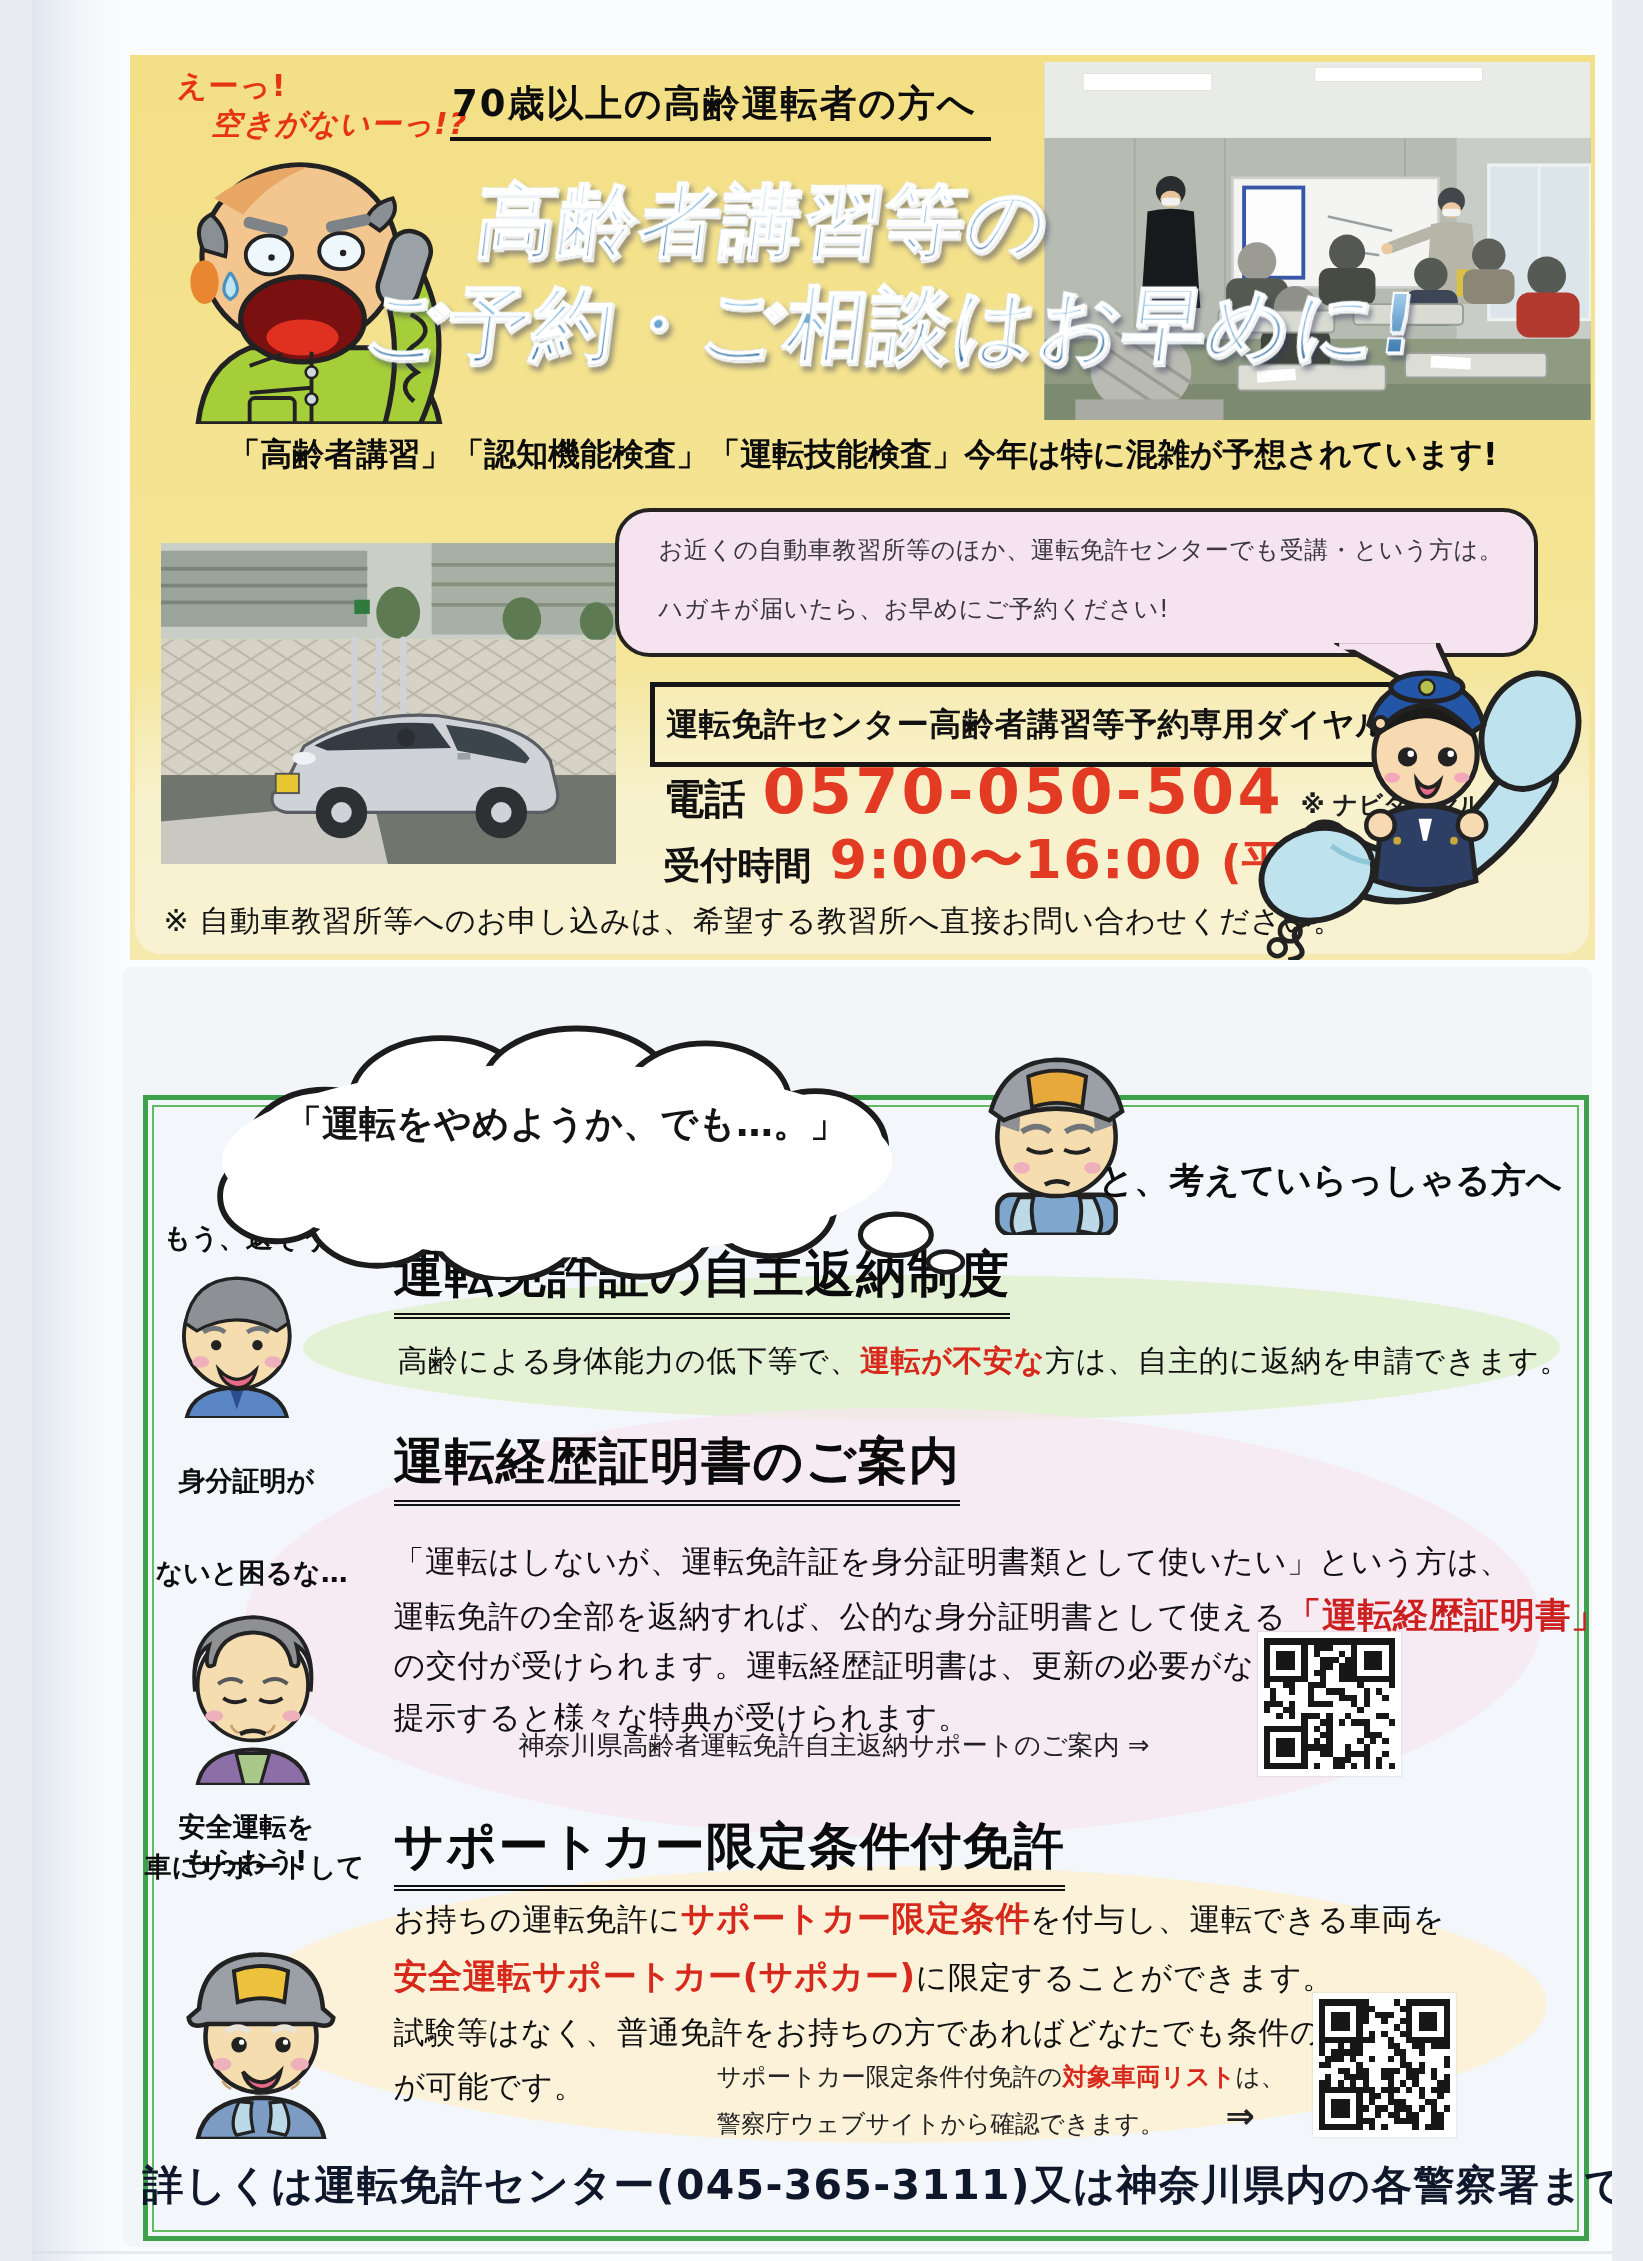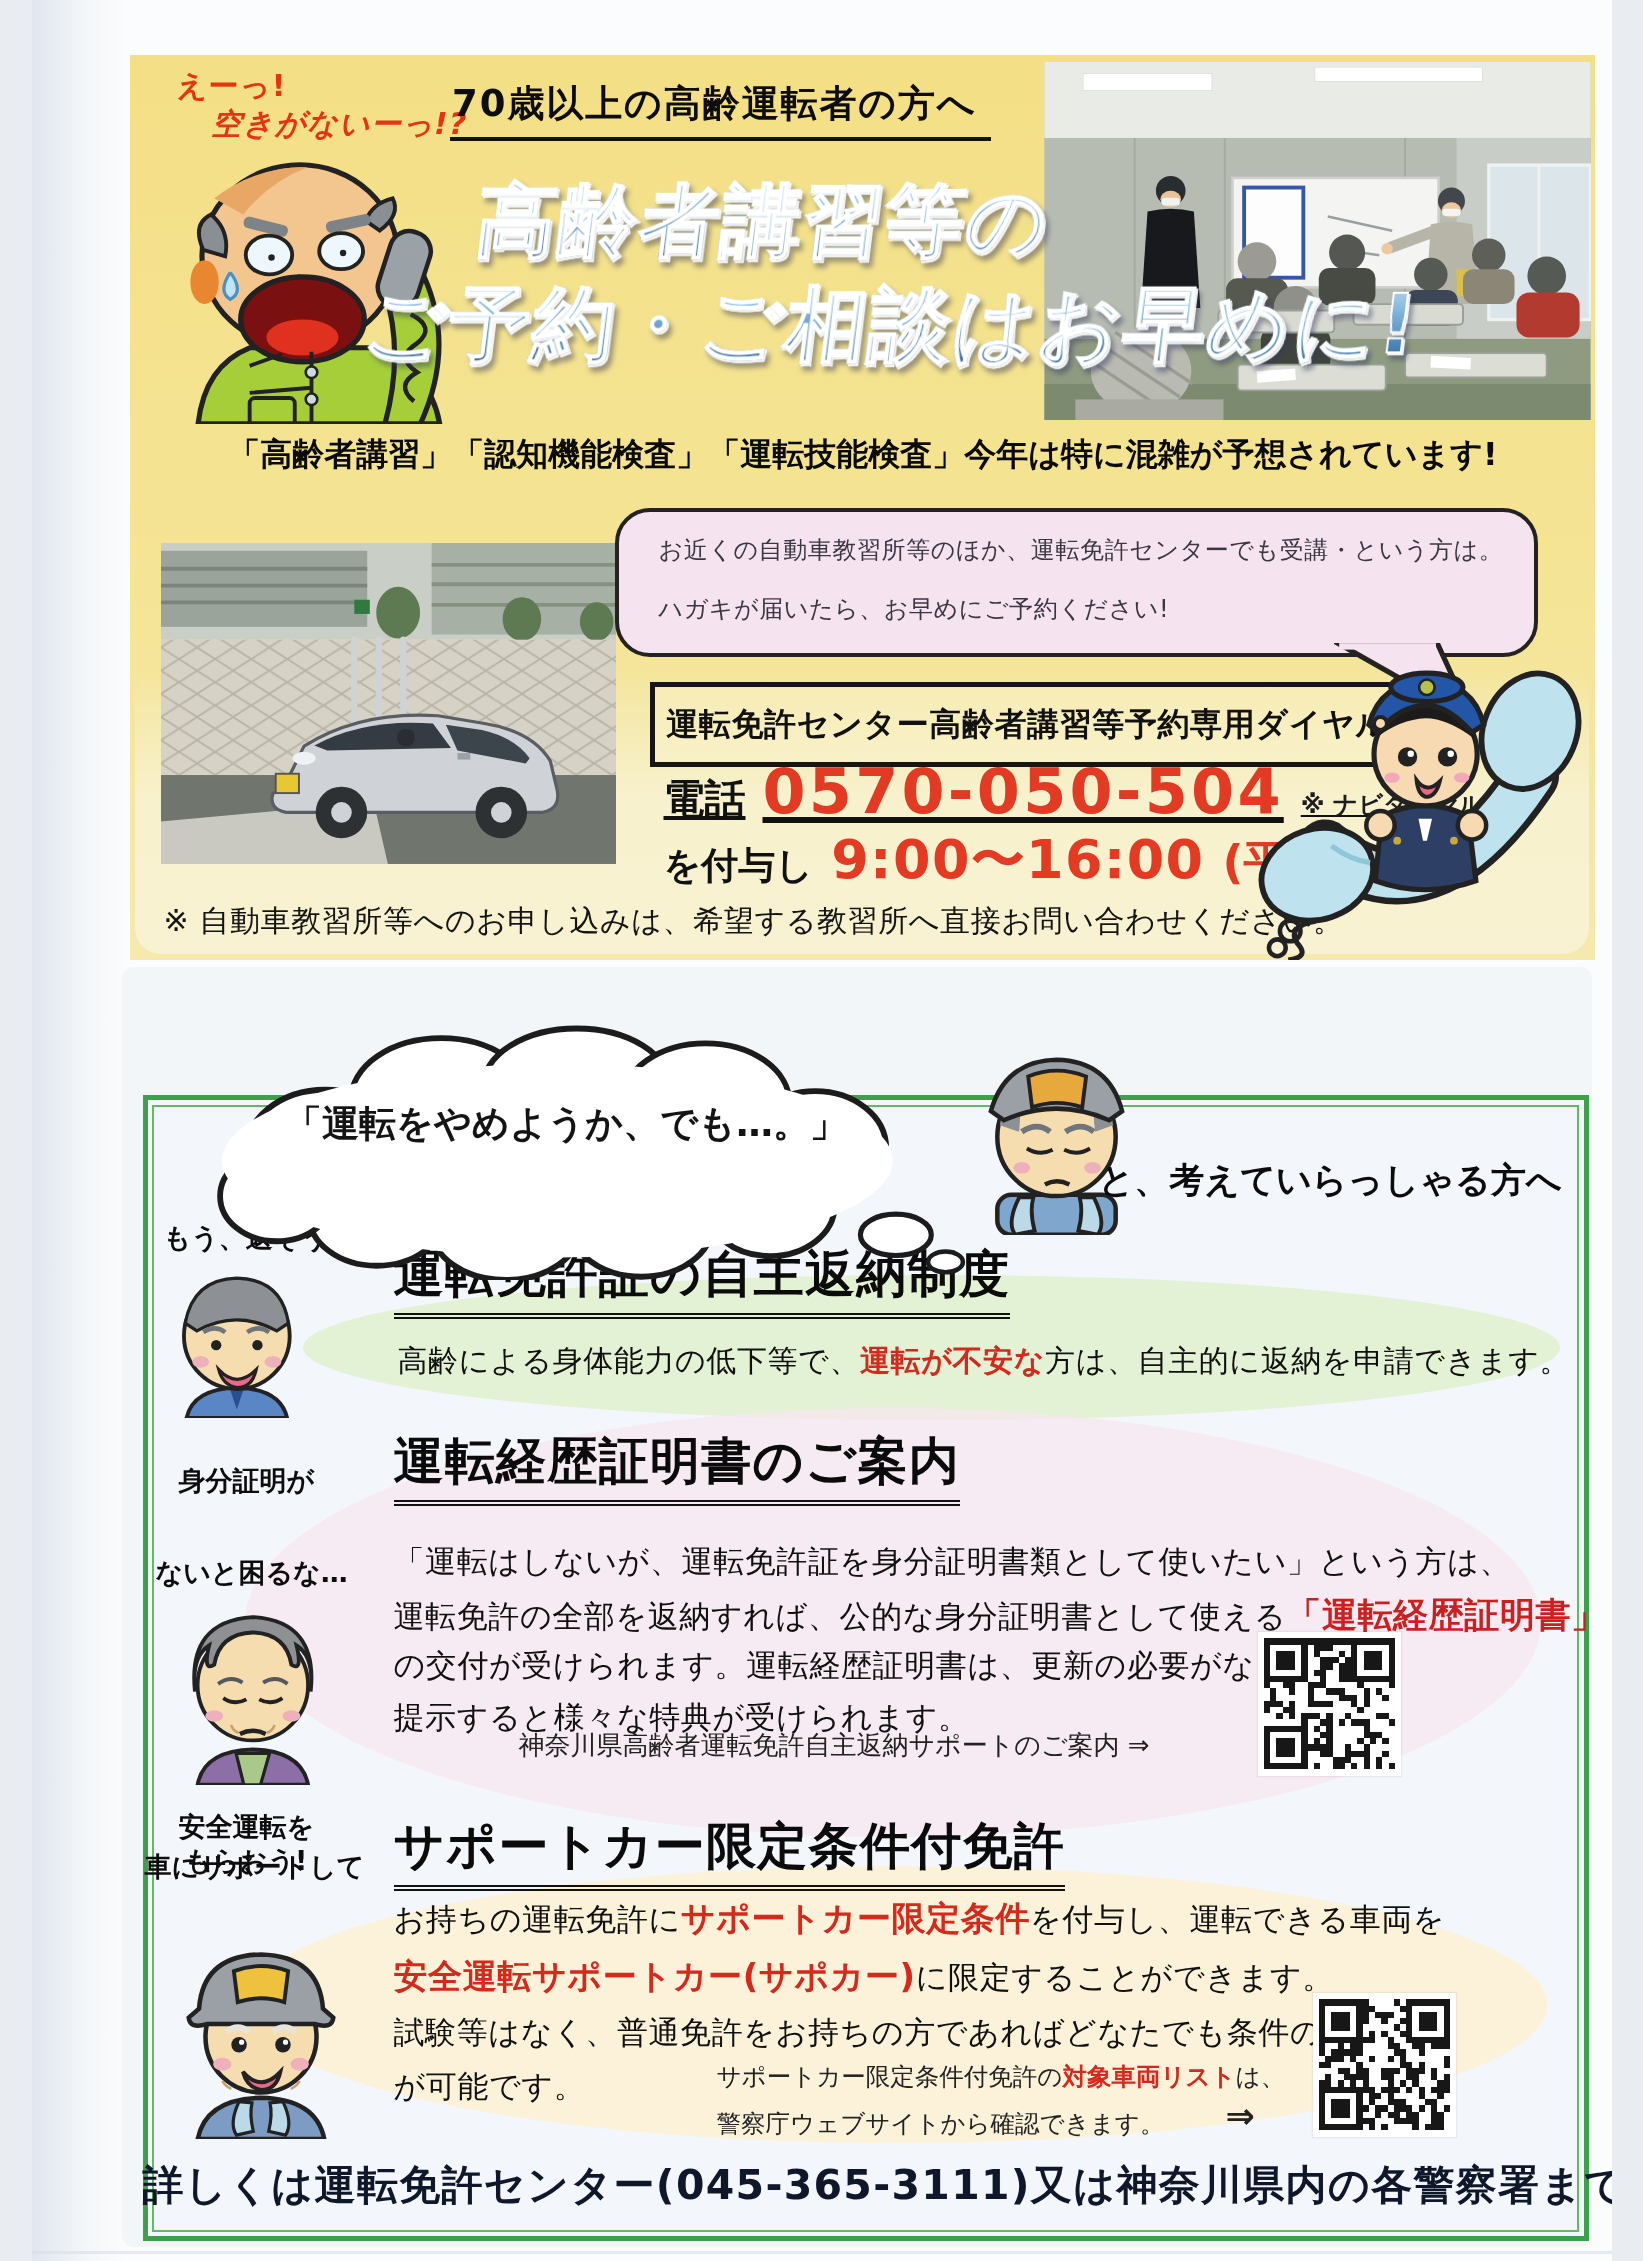--- a/index.html
+++ b/index.html
@@ -26,21 +26,21 @@
     filter:drop-shadow(2.6px 2.6px 0 rgba(255,255,255,.9)) drop-shadow(4.5px 5.8px 2.6px rgba(50,55,90,.45));
     white-space:nowrap;z-index:5;}
   .headline{left:116px;top:433px;width:1431px;text-align:center;font-size:32px;font-weight:800;
     letter-spacing:0;color:#0b0b0b;white-space:nowrap;}
   .bubble{left:583px;top:508px;width:915px;height:141px;background:#f6e3f0;
     border:4.5px solid #252320;border-radius:35px;z-index:3;}
   .bubble-line{position:absolute;left:40px;font-size:24px;color:#3a3742;letter-spacing:0.6px;white-space:nowrap;}
   .dialbox{left:618px;top:682px;width:746px;height:75px;border:5.8px solid #161616;
     display:flex;align-items:center;justify-content:center;font-size:32px;font-weight:800;
     letter-spacing:0.6px;background:rgba(252,247,214,.35);white-space:nowrap;}
-  .phone-row{left:632px;top:761px;display:flex;align-items:baseline;gap:17px;white-space:nowrap;text-decoration:underline;}
+  .phone-row{left:632px;top:761px;display:flex;align-items:baseline;gap:17px;white-space:nowrap;}
   .phone-label{font-size:41px;font-weight:800;}
   .phone-num{font-size:62px;font-weight:800;color:#e23a23;letter-spacing:3.2px;line-height:1;}
   .phone-note{font-size:24.5px;font-weight:700;color:#1d1d1d;}
   .hours-row{left:632px;top:833px;display:flex;align-items:baseline;gap:18px;white-space:nowrap;}
   .hours-label{font-size:37px;font-weight:800;}
   .hours-value{font-size:54px;font-weight:800;color:#e23a23;line-height:1;letter-spacing:1.3px;}
   .hours-note{font-size:46px;font-weight:800;color:#e23a23;line-height:1;}
   .footnote{left:132px;top:901px;font-size:30px;color:#141414;letter-spacing:0.6px;white-space:nowrap;}
   
   .lead-text{left:1067px;top:1157px;font-size:35px;font-weight:800;color:#0c0c0c;white-space:nowrap;z-index:6;}
@@ -227,21 +227,21 @@
 
   <div class="abs dialbox">運転免許センター高齢者講習等予約専用ダイヤル</div>
 
   <div class="abs phone-row">
     <span class="phone-label">電話</span>
     <span class="phone-num">0570-050-504</span>
     <span class="phone-note">※ ナビダイヤル</span>
   </div>
 
   <div class="abs hours-row">
-    <span class="hours-label">を付与し</span>
+    <span class="hours-label">受付時間</span>
     <span class="hours-value">9:00〜16:00</span>
     <span class="hours-note">(平日)</span>
   </div>
 
   <div class="abs" style="left:1222px;top:628px;width:329px;height:332px;z-index:6;">
     <svg width="329" height="332" viewBox="0 0 510 515">
       <path d="M110,340 Q270,470 430,230" fill="none" stroke="#222" stroke-width="86" stroke-linecap="round"></path>
       <path d="M110,340 Q270,470 430,230" fill="none" stroke="#bfe3ee" stroke-width="66" stroke-linecap="round"></path>
       <ellipse cx="98" cy="382" rx="88" ry="70" fill="#bfe3ee" stroke="#222" stroke-width="9" transform="rotate(-18 98 382)"></ellipse>
       <ellipse cx="428" cy="160" rx="72" ry="92" fill="#bfe3ee" stroke="#222" stroke-width="9" transform="rotate(22 428 160)"></ellipse>

